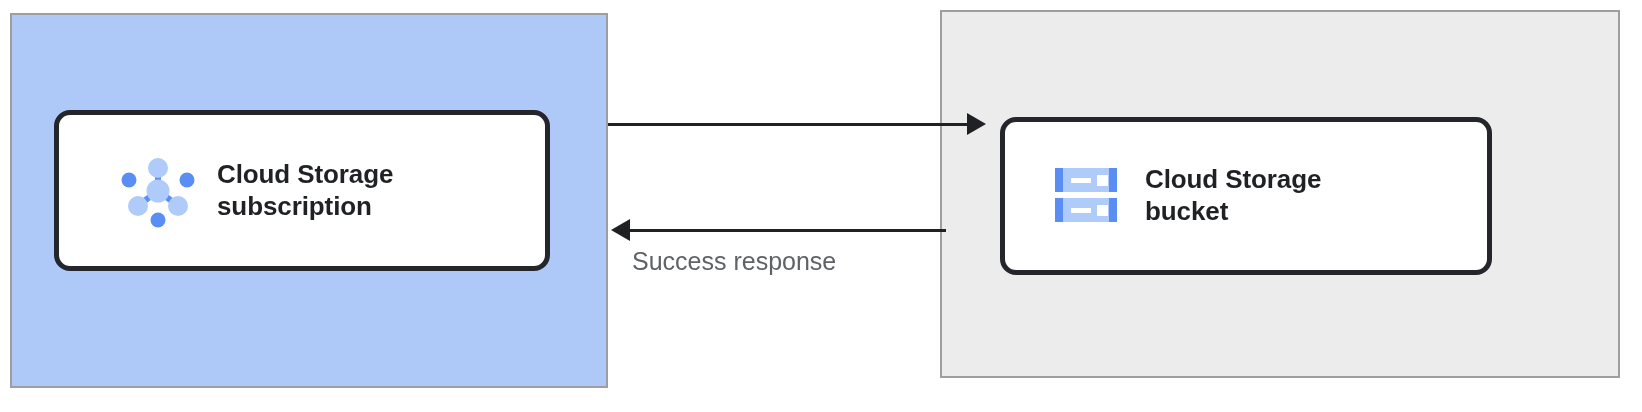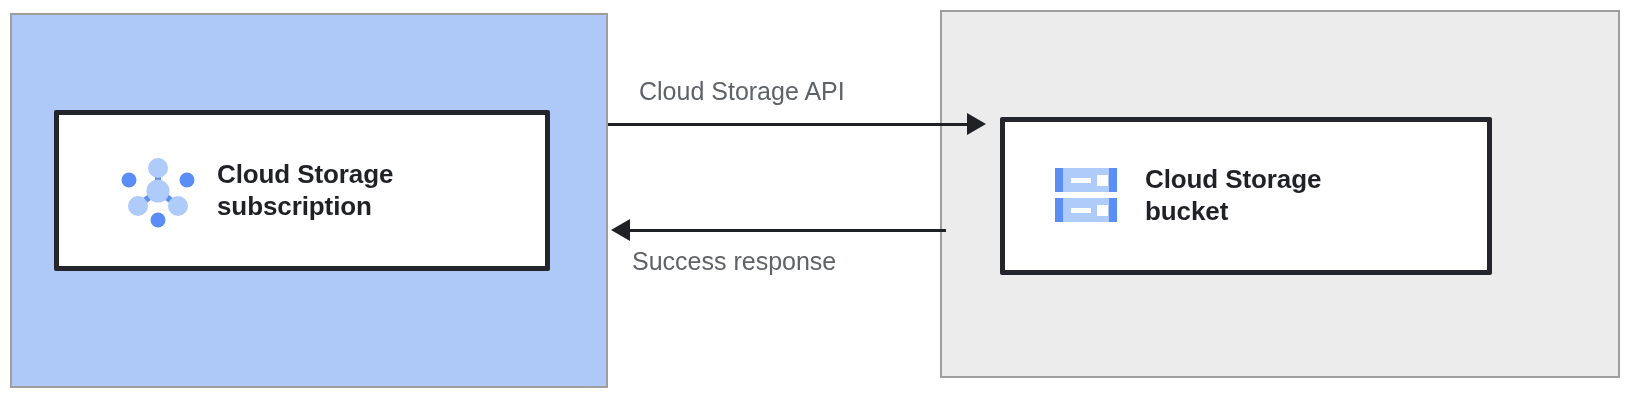--- a/index.html
+++ b/index.html
@@ -38,21 +38,21 @@
     height: 368px;
     background: #ececec;
   }
 
   
   .node-card {
     position: absolute;
     box-sizing: border-box;
     background: #ffffff;
     border: 5px solid #25262b;
-    border-radius: 2px;
+    border-radius: 16px;
     display: flex;
     flex-direction: row;
     align-items: center;
   }
   #card-subscription {
     left: 54px;
     top: 110px;
     width: 496px;
     height: 161px;
     padding-left: 62px;
@@ -162,21 +162,20 @@
         <rect x="2" y="34" width="8" height="24" fill="#5b8ef4"></rect>
         <rect x="56" y="34" width="8" height="24" fill="#5b8ef4"></rect>
         <rect x="18" y="44" width="20" height="5" fill="#ffffff"></rect>
         <rect x="44" y="41" width="11" height="11" fill="#ffffff"></rect>
       </svg>
     </span>
     <span class="node-label">Cloud Storage
 bucket</span>
   </div>
 
-  <div class="edge-label" id="label-api">Cloud Storage API</div>
   <div class="edge-line" id="edge-api-line"></div>
   <div class="arrow-head right" id="edge-api-head"></div>
 
   <div class="edge-line" id="edge-resp-line"></div>
   <div class="arrow-head left" id="edge-resp-head"></div>
   <div class="edge-label" id="label-resp">Success response</div>
 
 </div>
 
 </body></html>

